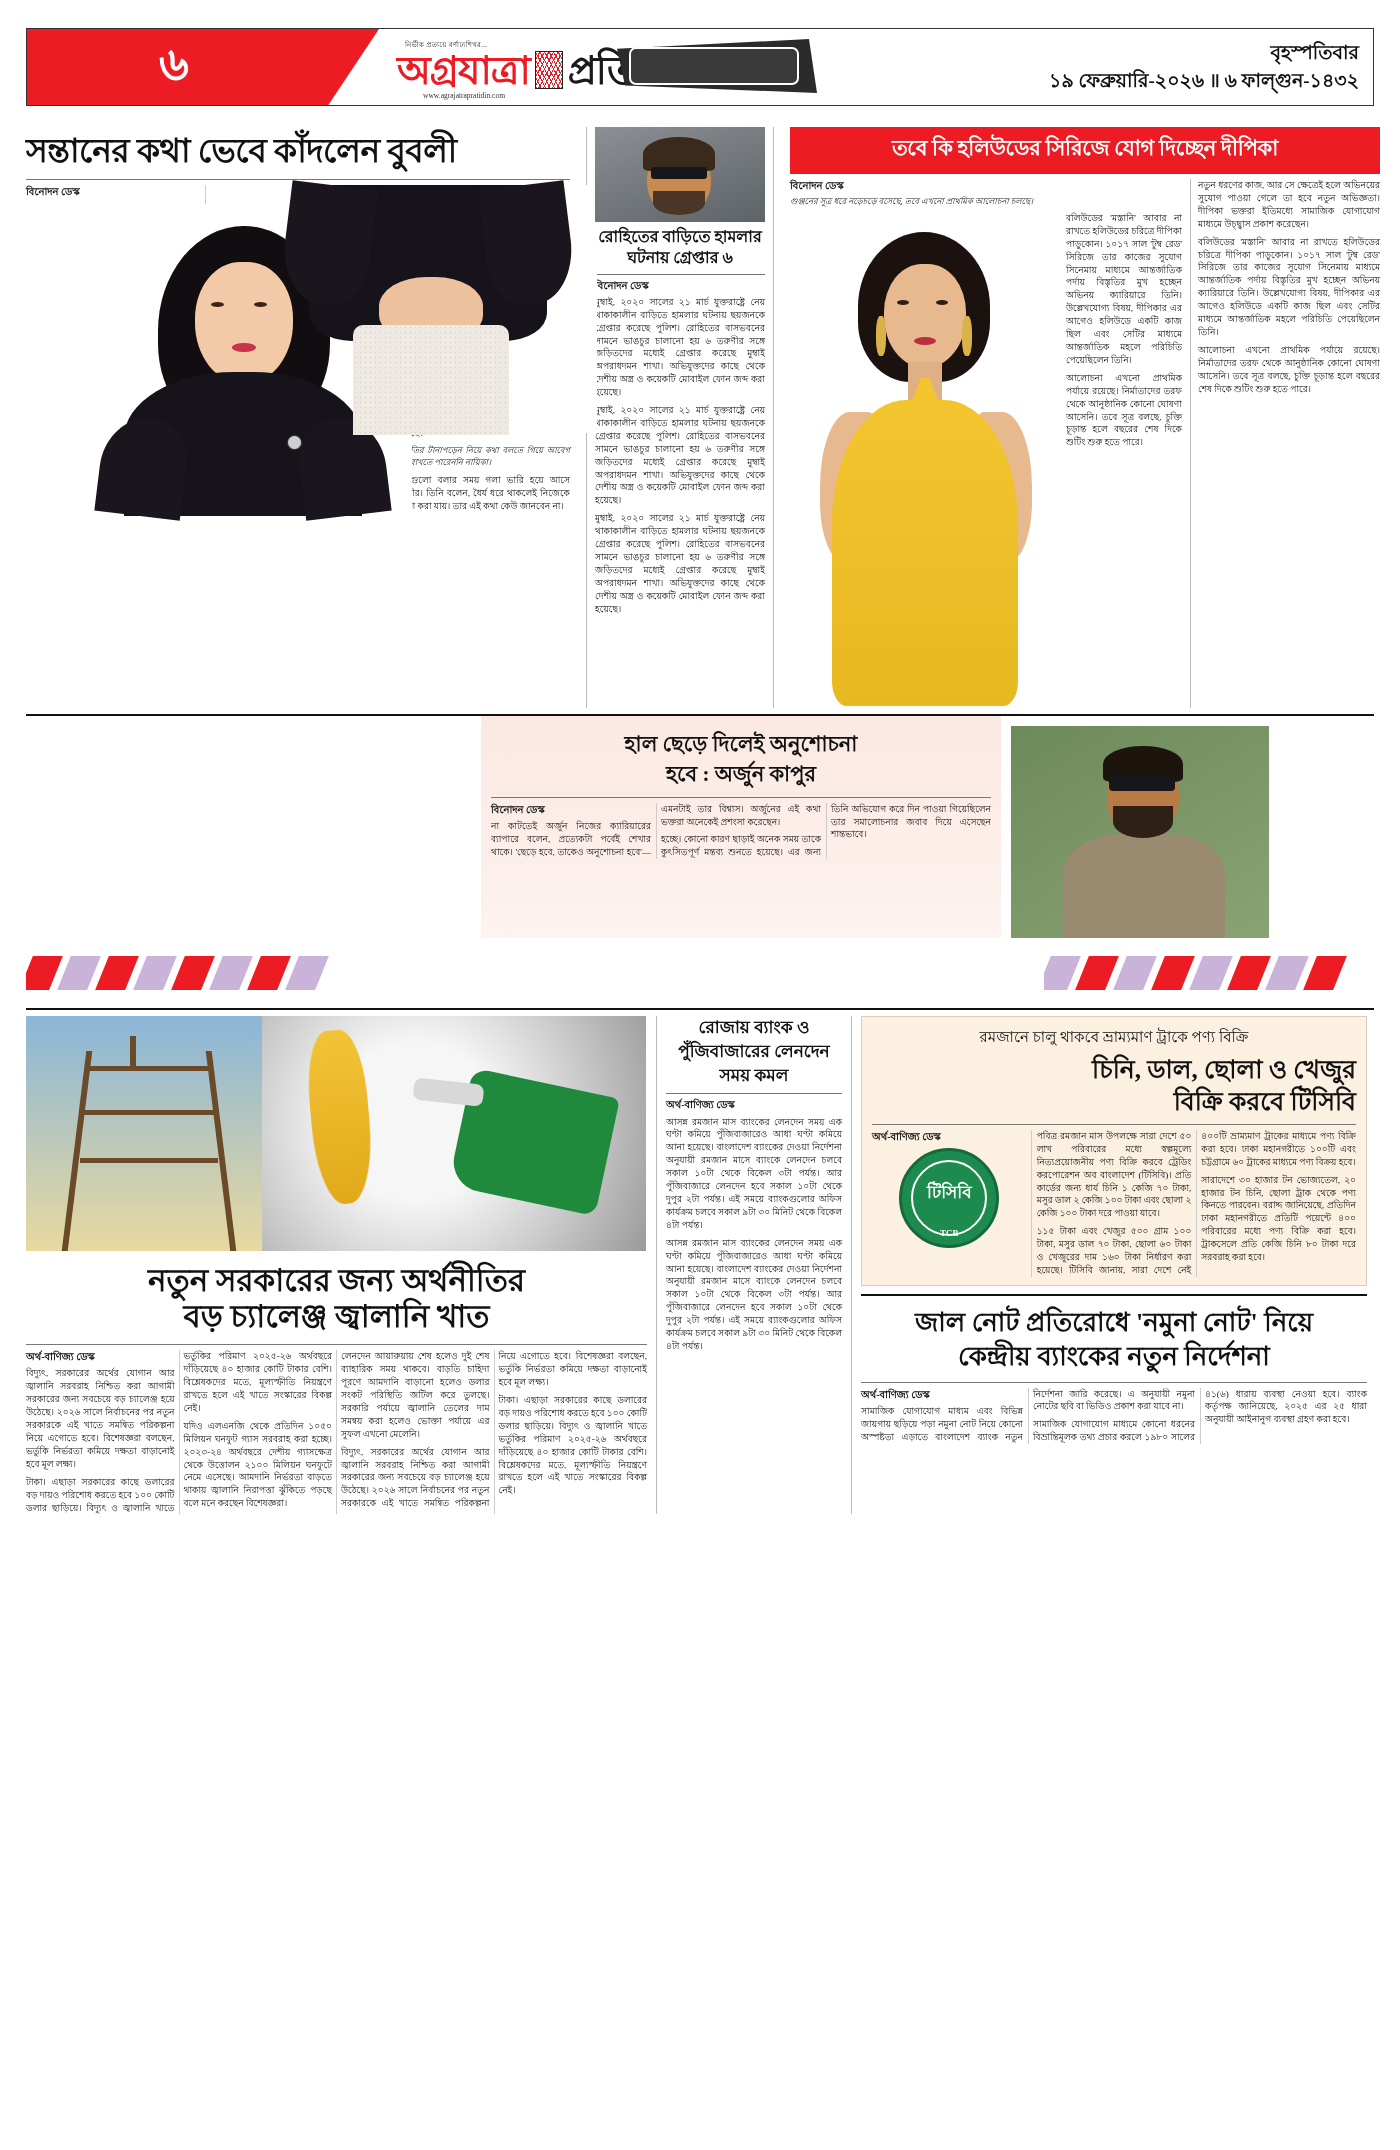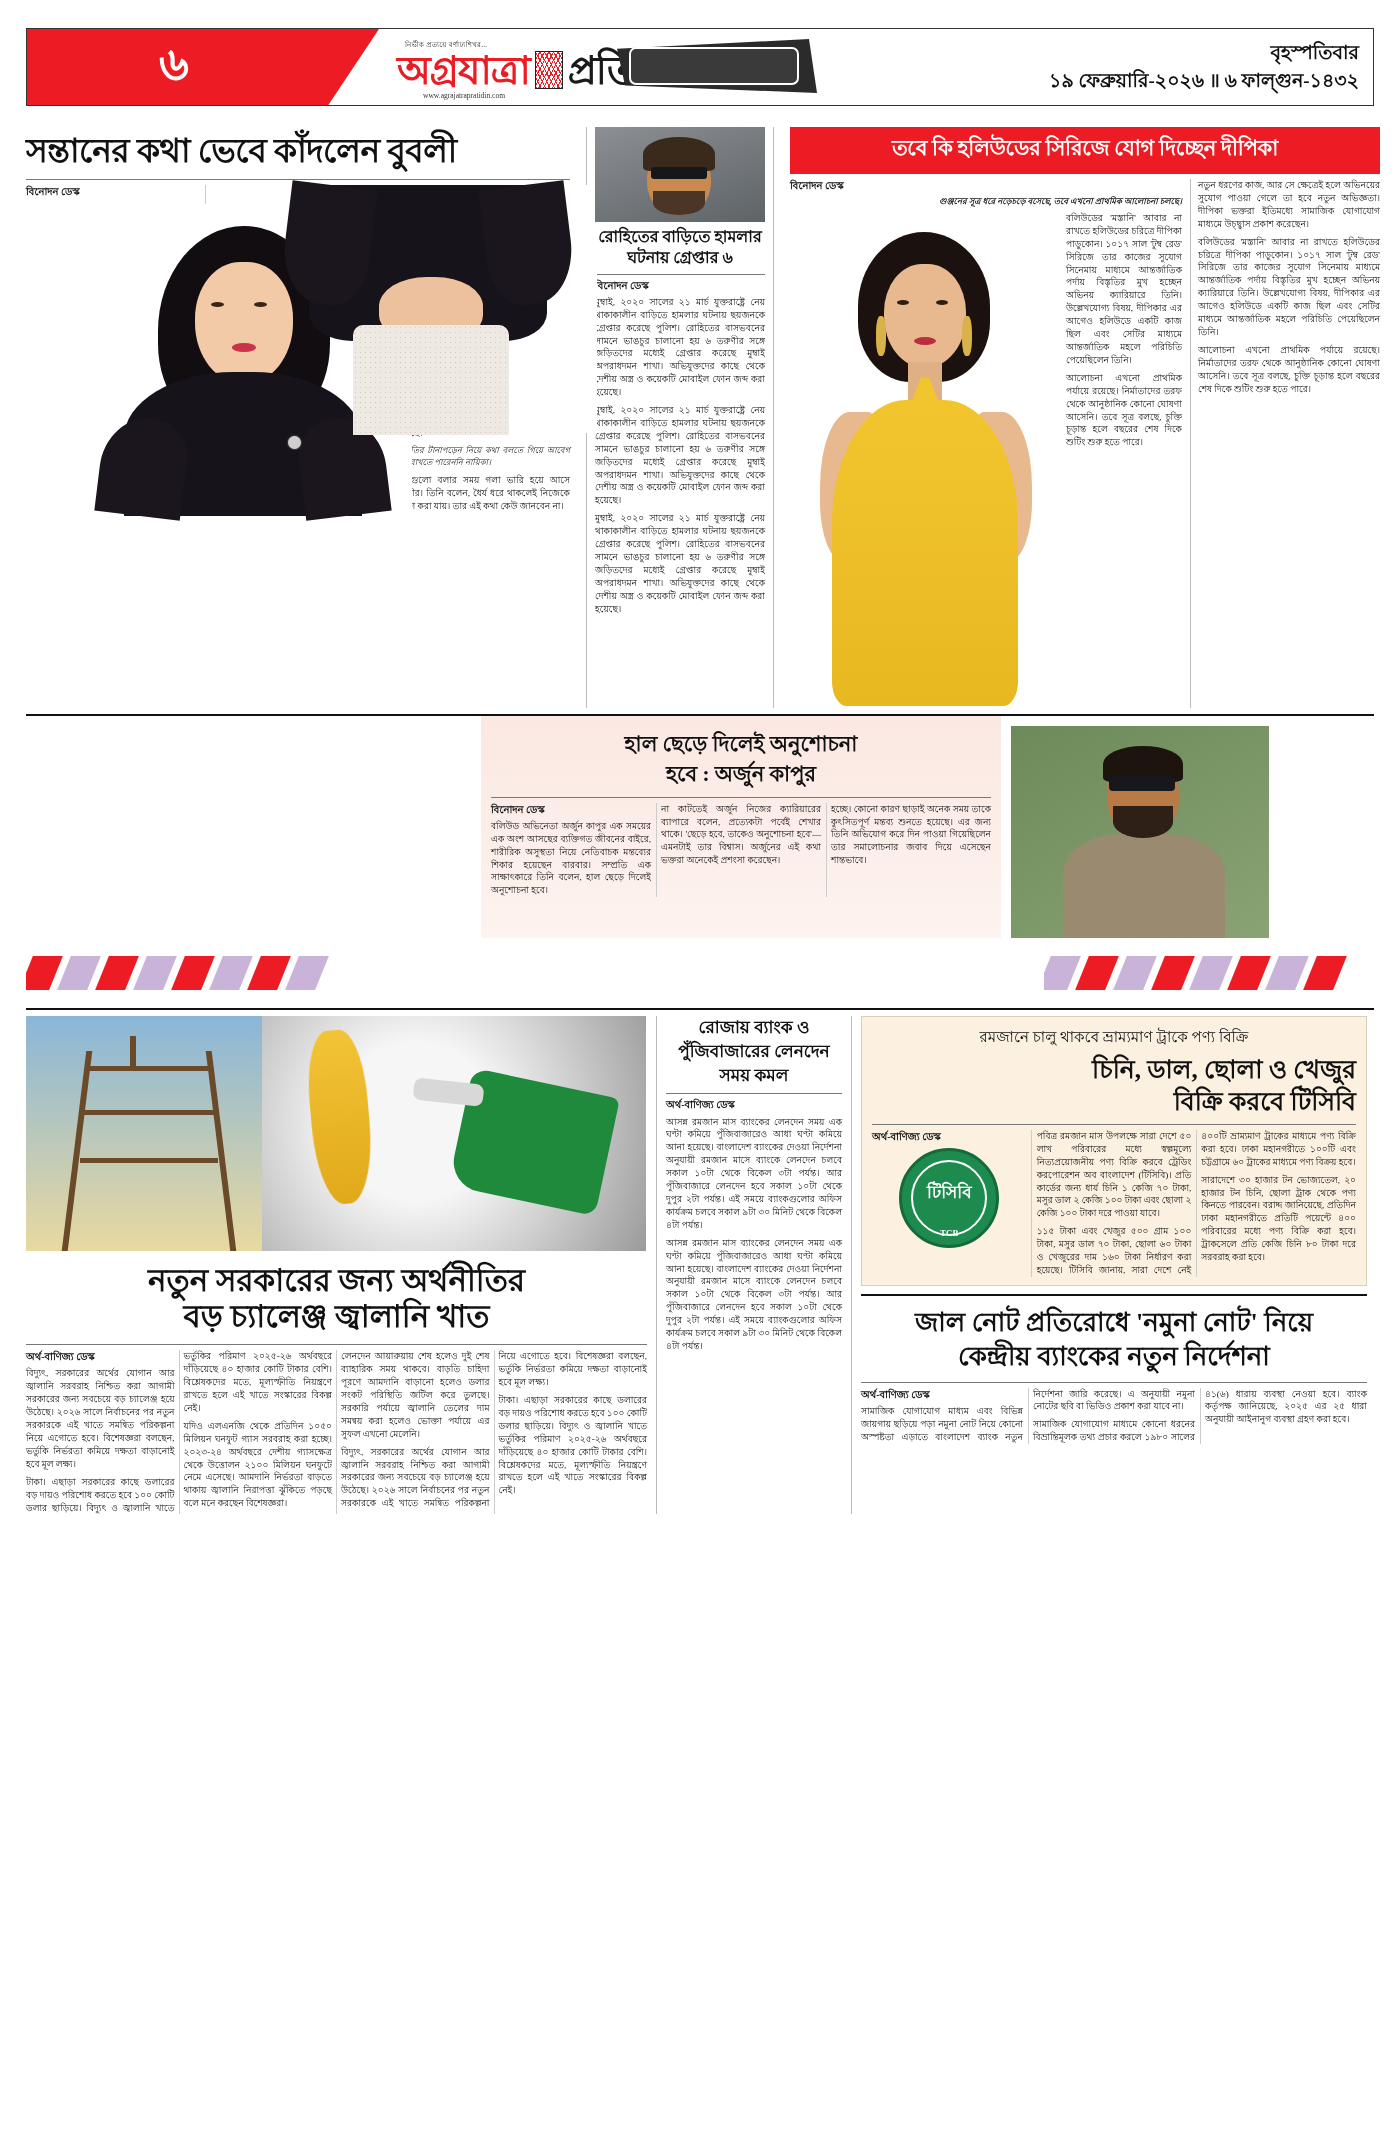--- a/index.html
+++ b/index.html
@@ -220,21 +220,21 @@
         <p>মুম্বাই, ২০২০ সালের ২১ মার্চ যুক্তরাষ্ট্রে নেয় থাকাকালীন বাড়িতে হামলার ঘটনায় ছয়জনকে গ্রেপ্তার করেছে পুলিশ। রোহিতের বাসভবনের সামনে ভাঙচুর চালানো হয় ৬ তরুণীর সঙ্গে জড়িতদের মধ্যেই গ্রেপ্তার করেছে মুম্বাই অপরাধদমন শাখা। অভিযুক্তদের কাছে থেকে দেশীয় অস্ত্র ও কয়েকটি মোবাইল ফোন জব্দ করা হয়েছে।</p>
       </div>
     </div>
 
     <div class="ent-right">
       <div class="redbar">তবে কি হলিউডের সিরিজে যোগ দিচ্ছেন দীপিকা</div>
       <div class="bodytext" style="margin-top:5px;">
         <div style="display:flex;gap:8px;">
           <div style="width:392px;">
             <div class="byline">বিনোদন ডেস্ক</div>
-            <div class="caption-ital" style="text-align:right;margin-bottom:4px;font-weight:bold;">গুঞ্জনের সূত্র ধরে নড়েচড়ে বসেছে, তবে এখনো প্রাথমিক আলোচনা চলছে।</div>
+            <div class="caption-ital" style="text-align:left;margin-bottom:4px;">গুঞ্জনের সূত্র ধরে নড়েচড়ে বসেছে, তবে এখনো প্রাথমিক আলোচনা চলছে।</div>
             <div class="dpk-wrap">
               <div class="dpk-photo">
                 <div class="dp-hair"></div>
                   <div class="dp-face"></div>
                 <div class="dp-eye l"></div>
                   <div class="dp-eye r"></div>
                   <div class="dp-lip"></div>
                 <div class="dp-earL"></div>
                   <div class="dp-earR"></div>
                 <div class="dp-neck"></div>
@@ -258,21 +258,20 @@
   </div>
 
   <div class="arjun">
     <div style="width:455px;"></div>
     <div class="arjun-left">
       <div class="h-arjun">হাল ছেড়ে দিলেই অনুশোচনা</div>
       <div class="h-arjun" style="margin-top:-6px;">হবে : অর্জুন কাপুর</div>
       <div class="hr-thin"></div>
       <div class="cols3 bodytext" style="margin-top:5px;">
         <div class="byline">বিনোদন ডেস্ক</div>
-        <p>বলিউড অভিনেতা অর্জুন কাপুর এক সময়ের এক অংশ আসছের ব্যক্তিগত জীবনের বাইরে, শারীরিক অসুস্থতা নিয়ে নেতিবাচক মন্তব্যের শিকার হয়েছেন বারবার। সম্প্রতি এক সাক্ষাৎকারে তিনি বলেন, হাল ছেড়ে দিলেই অনুশোচনা হবে।</p>
         <p>না কাটতেই অর্জুন নিজের ক্যারিয়ারের ব্যাপারে বলেন, প্রত্যেকটা পর্বেই শেখার থাকে। 'ছেড়ে হবে, তাকেও অনুশোচনা হবে'— এমনটাই তার বিশ্বাস। অর্জুনের এই কথা ভক্তরা অনেকেই প্রশংসা করেছেন।</p>
         <p>হচ্ছে। কোনো কারণ ছাড়াই অনেক সময় তাকে কুৎসিতপূর্ণ মন্তব্য শুনতে হয়েছে। এর জন্য তিনি অভিযোগ করে দিন পাওয়া গিয়েছিলেন তার সমালোচনার জবাব দিয়ে এসেছেন শান্তভাবে।</p>
       </div>
     </div>
     <div class="arjun-right">
       <div class="arjun-photo">
         <div class="ap-body"></div>
           <div class="ap-head"></div>
           <div class="ap-hair"></div>
         <div class="ap-glass"></div>

